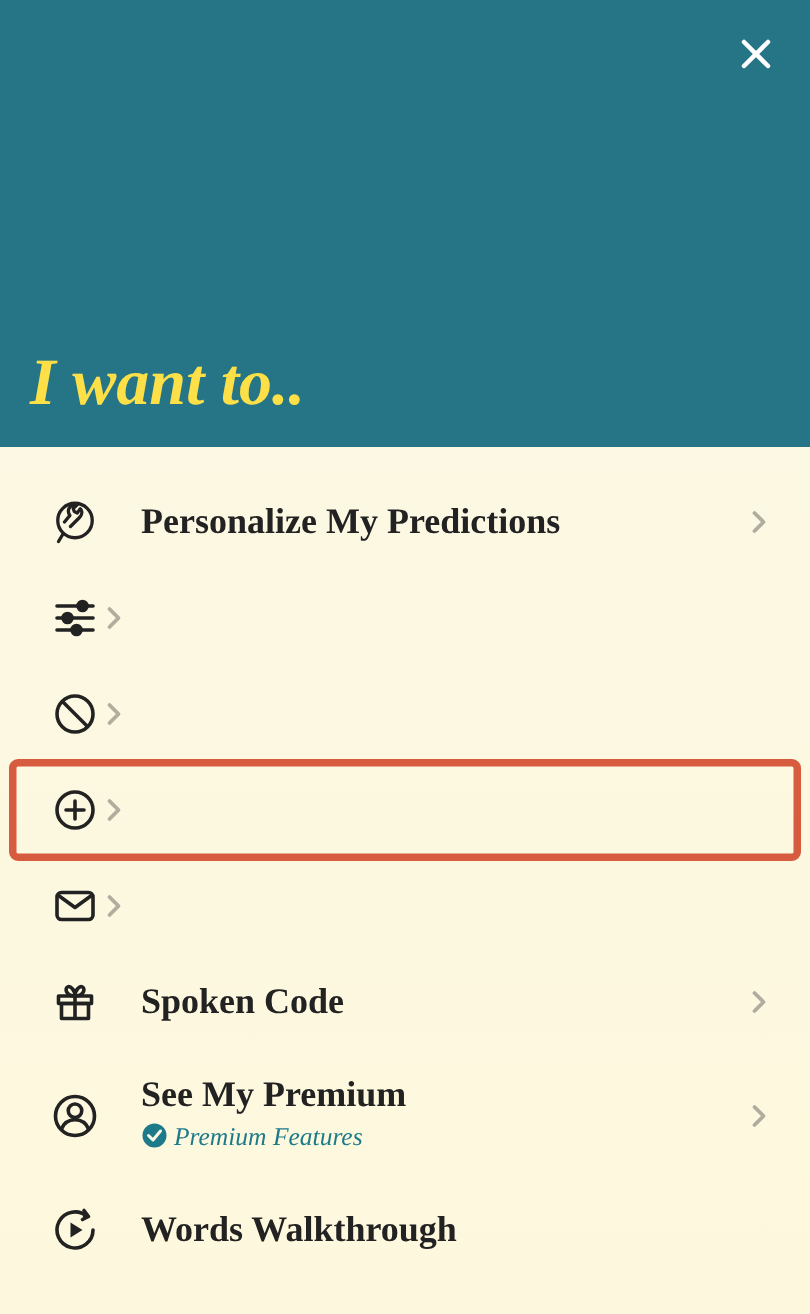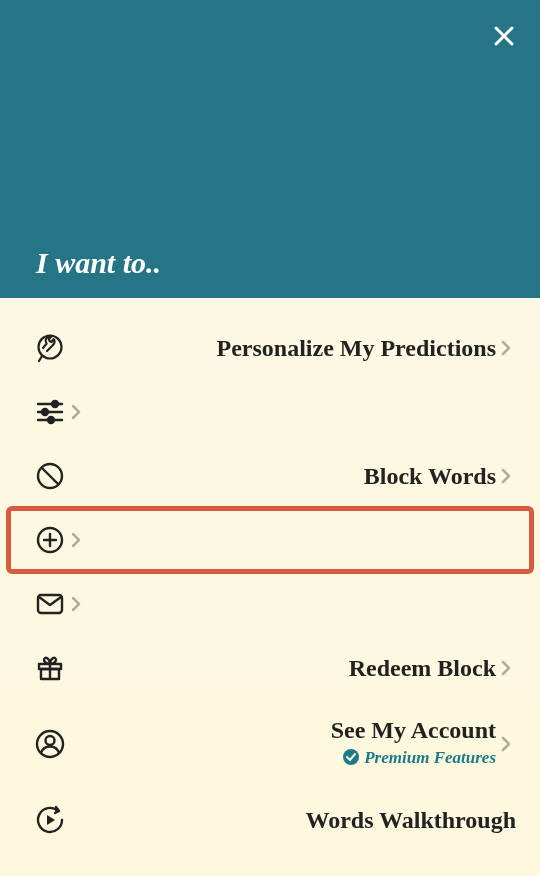--- a/index.html
+++ b/index.html
@@ -19,25 +19,25 @@
     height: 32px;
     cursor: pointer;
     display: flex;
     align-items: center;
     justify-content: center;
   }
   .close-btn svg { stroke: #fff; }
   .header-title {
     position: absolute;
     bottom: 18px;
-    left: 36px;
-    color: #ffffff;
+    left: 20px;
+    color: #fde047;
     font-style: italic;
     font-weight: bold;
-    font-size: 30px;
+    font-size: 44px;
     font-family: Georgia, serif;
   }
   .menu {
     padding: 18px 0 0 0;
   }
   .menu-item {
     display: flex;
     align-items: center;
     height: 64px;
     padding: 0 24px 0 34px;
@@ -54,28 +54,27 @@
     justify-content: center;
   }
   .menu-item .icon svg { display: block; }
   .menu-item .label {
     flex: 1;
     margin-left: 28px;
     color: #232222;
     font-size: 24px;
     font-weight: 700;
     font-family: Georgia, serif;
-    text-align: right;
   }
   .menu-item .label .sub {
     display: block;
     color: #1d7a8a;
     font-style: italic;
     font-size: 17px;
-    font-weight: 700;
+    font-weight: 400;
     margin-top: 4px;
   }
   .badge-icon { display: inline-block; vertical-align: middle; margin-right: 4px; }
   .menu-item .chevron {
     width: 20px;
     height: 20px;
     flex-shrink: 0;
     display: flex;
     align-items: center;
     justify-content: center;
@@ -141,21 +140,20 @@
     </span>
   </div>
 
   <div class="menu-item">
     <span class="icon">
       <svg width="32" height="32" viewBox="0 0 32 32" fill="none" stroke="#232222" stroke-width="2.4">
         <circle cx="16" cy="16" r="12"></circle>
         <line x1="7.5" y1="7.5" x2="24.5" y2="24.5"></line>
       </svg>
     </span>
-    <span class="label">Block Words</span>
     <span class="chevron">
       <svg width="14" height="20" viewBox="0 0 14 20" fill="none" stroke="#b0ac9e" stroke-width="2.5" stroke-linecap="round" stroke-linejoin="round">
           <polyline points="4,4 10,10 4,16"></polyline>
         </svg>
     </span>
   </div>
 
   <div class="menu-item highlighted">
     <div class="highlight-box"></div>
     <span class="icon">
@@ -189,38 +187,38 @@
   <div class="menu-item">
     <span class="icon">
       <svg width="32" height="32" viewBox="0 0 32 32" fill="none" stroke="#232222" stroke-width="2.4" stroke-linejoin="round">
         <rect x="5" y="12" width="22" height="5"></rect>
         <rect x="7" y="17" width="18" height="10"></rect>
         <line x1="16" y1="12" x2="16" y2="27"></line>
         <path d="M16 12 C16 8 13 5 11 6 C9 7 10 12 16 12 Z"></path>
         <path d="M16 12 C16 8 19 5 21 6 C23 7 22 12 16 12 Z"></path>
       </svg>
     </span>
-    <span class="label">Redeem Block</span>
+    <span class="label">Spoken Code</span>
     <span class="chevron">
       <svg width="14" height="20" viewBox="0 0 14 20" fill="none" stroke="#b0ac9e" stroke-width="2.5" stroke-linecap="round" stroke-linejoin="round">
           <polyline points="4,4 10,10 4,16"></polyline>
         </svg>
     </span>
   </div>
 
   <div class="menu-item tall">
     <span class="icon">
       <svg width="32" height="32" viewBox="0 0 32 32" fill="none" stroke="#232222" stroke-width="2.4">
         <circle cx="16" cy="16" r="13"></circle>
         <circle cx="16" cy="12.5" r="4.5"></circle>
         <path d="M6.8 25 C8.5 20.5 12 18.5 16 18.5 C20 18.5 23.5 20.5 25.2 25"></path>
       </svg>
     </span>
     <span class="label">
-      <span>See My Account</span>
+      <span>See My Premium</span>
       <span class="sub">
         <span class="badge-icon">
           <svg width="18" height="18" viewBox="0 0 18 18">
             <circle cx="9" cy="9" r="8" fill="#1d7a8a"></circle>
             <polyline points="5,9 8,12 13,6" fill="none" stroke="#fbf8e6" stroke-width="2" stroke-linecap="round" stroke-linejoin="round"></polyline>
           </svg>
         </span><span>Premium Features</span>
       </span>
     </span>
     <span class="chevron">

